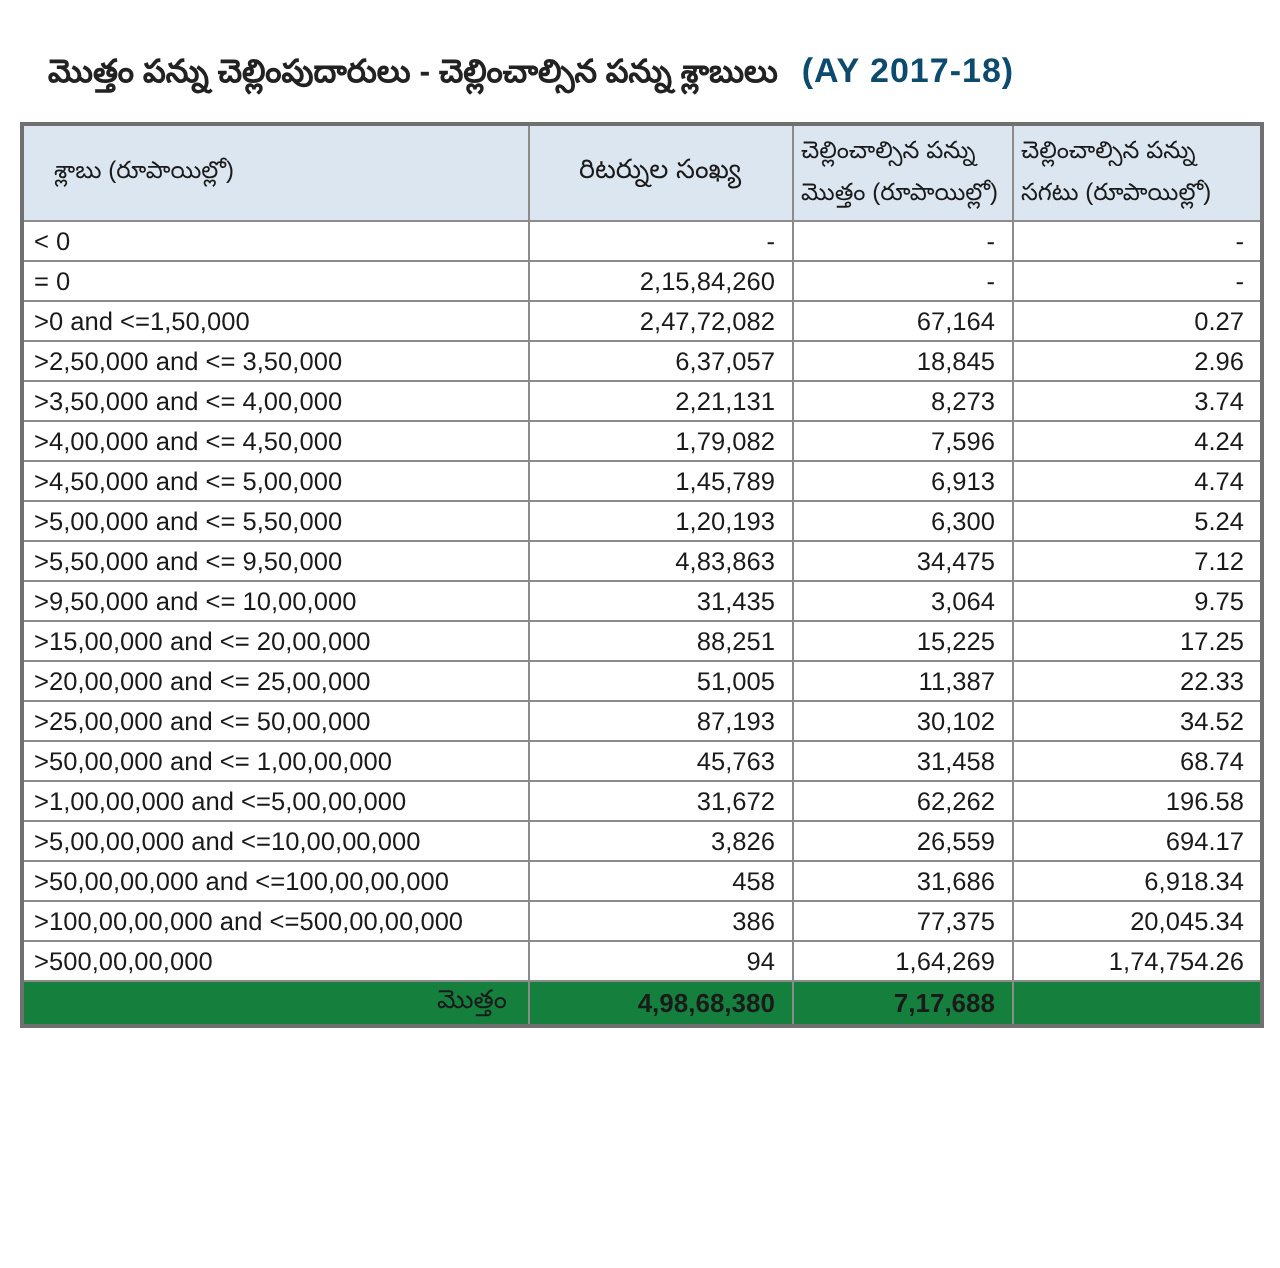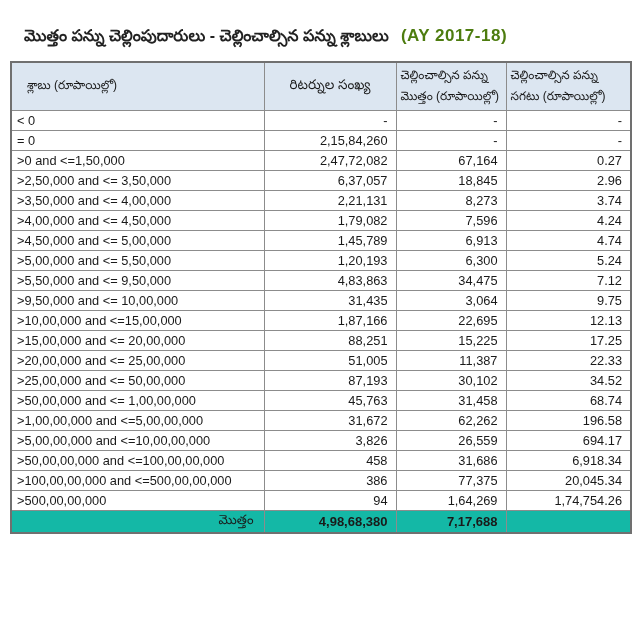--- a/index.html
+++ b/index.html
@@ -19,21 +19,21 @@
     box-sizing: border-box;
   }
   .page-title {
     padding: 26px 0 0 24px;
     font-size: 16px;
     font-weight: bold;
     color: #222222;
     white-space: nowrap;
   }
   .page-title .ay {
-    color: #4d7c0f;
+    color: #0c4a6e;
     font-size: 17px;
     margin-left: 12px;
     letter-spacing: 0.5px;
   }
   table.data-table {
     border-collapse: collapse;
     table-layout: fixed;
     width: 620px;
     margin: 12px 0 0 10px;
     border: 2px solid #707070;
@@ -75,21 +75,21 @@
   }
   .data-table tbody td.slab {
     text-align: left;
     padding-left: 5px;
   }
   .data-table td.num {
     text-align: right;
     padding-right: 8px;
   }
   .data-table tfoot td {
-    background: #14b8a6;
+    background: #15803d;
     height: 23px;
     font-size: 13px;
     padding: 0 8px;
   }
   .data-table tfoot td.total-label {
     text-align: right;
     font-weight: normal;
     font-size: 13px;
     padding-right: 10px;
   }
@@ -177,26 +177,20 @@
           <td class="num">34,475</td>
           <td class="num">7.12</td>
         </tr>
         <tr>
           <td class="slab">&gt;9,50,000 and &lt;= 10,00,000</td>
           <td class="num">31,435</td>
           <td class="num">3,064</td>
           <td class="num">9.75</td>
         </tr>
         <tr>
-          <td class="slab">&gt;10,00,000 and &lt;=15,00,000</td>
-          <td class="num">1,87,166</td>
-          <td class="num">22,695</td>
-          <td class="num">12.13</td>
-        </tr>
-        <tr>
           <td class="slab">&gt;15,00,000 and &lt;= 20,00,000</td>
           <td class="num">88,251</td>
           <td class="num">15,225</td>
           <td class="num">17.25</td>
         </tr>
         <tr>
           <td class="slab">&gt;20,00,000 and &lt;= 25,00,000</td>
           <td class="num">51,005</td>
           <td class="num">11,387</td>
           <td class="num">22.33</td>

